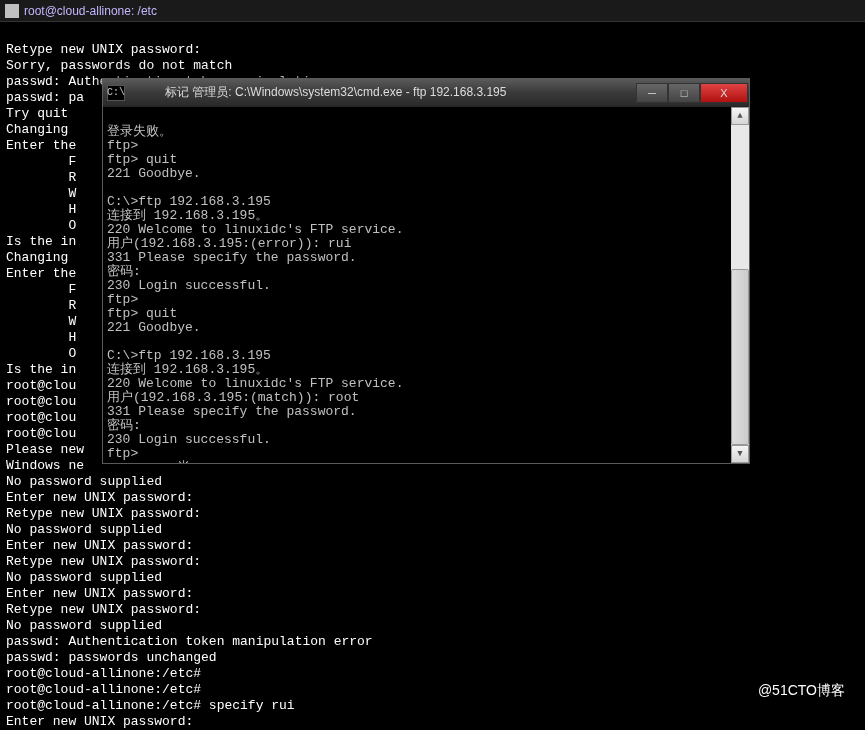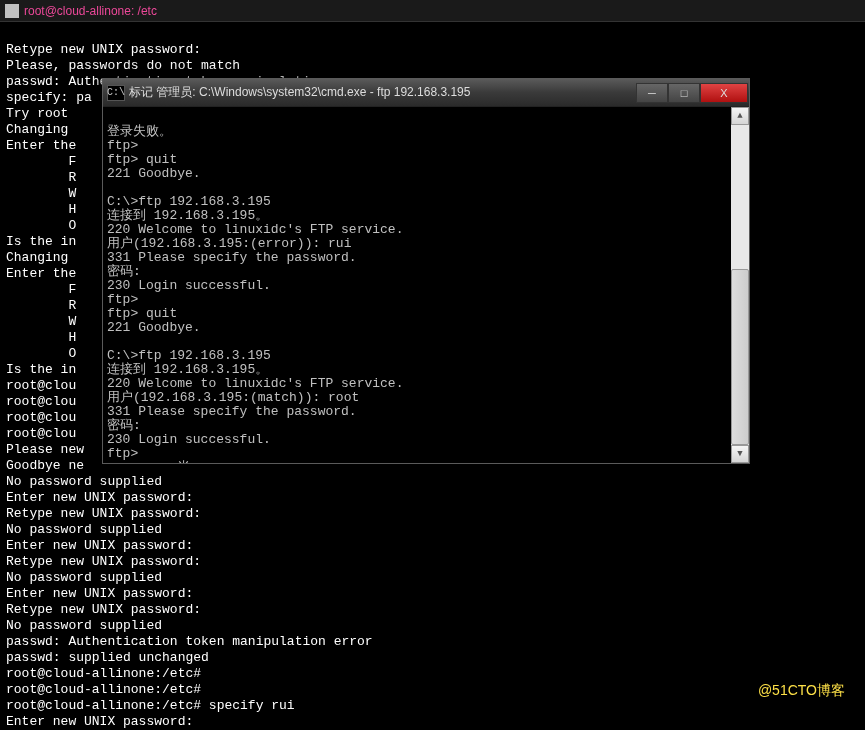--- a/index.html
+++ b/index.html
@@ -33,36 +33,36 @@
       padding: 0 5px;
       border-bottom: 1px solid #333;
     }
     .putty-icon {
       width: 14px;
       height: 14px;
       background: #c0c0c0;
       margin-right: 5px;
     }
     .putty-title {
-      color: #ec4899;
+      color: #c4b5fd;
       font-size: 12px;
       font-family: sans-serif;
       text-align: right;
     }
     .putty-content {
       padding: 4px 6px;
       line-height: 16px;
       white-space: pre;
       font-size: 13px;
     }
     .watermark {
       position: absolute;
       bottom: 30px;
       right: 20px;
-      color: #fde047;
+      color: #ffffff;
       font-family: sans-serif;
       font-size: 14px;
     }
     .cmd-window {
       position: absolute;
       top: 78px;
       left: 102px;
       width: 648px;
       height: 386px;
       background: #000;
@@ -89,20 +89,21 @@
       color: #ccc;
       border: 1px solid #555;
     }
     .cmd-title {
       color: #ddd;
       font-size: 12px;
       font-family: sans-serif;
       flex: 1;
       white-space: nowrap;
       overflow: hidden;
+      margin-left: 36px;
     }
     .cmd-buttons {
       display: flex;
       gap: 0;
       margin-right: 1px;
     }
     .cmd-btn {
       width: 32px;
       height: 20px;
       background: linear-gradient(to bottom, #666, #444);
@@ -167,24 +168,24 @@
 </head>
 <body>
 
 <div class="putty-window">
   <div class="putty-titlebar">
     <div class="putty-icon"></div>
     <span class="putty-title">root@cloud-allinone: /etc</span>
   </div>
   <div class="putty-content">
 <span>Retype new UNIX password:</span>
-<span>Please, passwords do not match</span>
+<span>Sorry, passwords do not match</span>
 <span>passwd: Authentication token manipulation error</span>
-<span>specify: pa</span>
-<span>Try root</span>
+<span>passwd: pa</span>
+<span>Try quit</span>
 <span>Changing </span>
 <span>Enter the</span>
 <span>        F</span>
 <span>        R</span>
 <span>        W</span>
 <span>        H</span>
 <span>        O</span>
 <span>Is the in</span>
 <span>Changing </span>
 <span>Enter the</span>
@@ -192,33 +193,33 @@
 <span>        R</span>
 <span>        W</span>
 <span>        H</span>
 <span>        O</span>
 <span>Is the in</span>
 <span>root@clou</span>
 <span>root@clou</span>
 <span>root@clou</span>
 <span>root@clou</span>
 <span>Please new</span>
-<span>Goodbye ne</span>
+<span>Windows ne</span>
 <span>No password supplied</span>
 <span>Enter new UNIX password:</span>
 <span>Retype new UNIX password:</span>
 <span>No password supplied</span>
 <span>Enter new UNIX password:</span>
 <span>Retype new UNIX password:</span>
 <span>No password supplied</span>
 <span>Enter new UNIX password:</span>
 <span>Retype new UNIX password:</span>
 <span>No password supplied</span>
 <span>passwd: Authentication token manipulation error</span>
-<span>passwd: supplied unchanged</span>
+<span>passwd: passwords unchanged</span>
 <span>root@cloud-allinone:/etc#</span>
 <span>root@cloud-allinone:/etc#</span>
 <span>root@cloud-allinone:/etc# specify rui</span>
 <span>Enter new UNIX password:</span>
 
 
 </div>
 </div>
 
 <div class="cmd-window">

